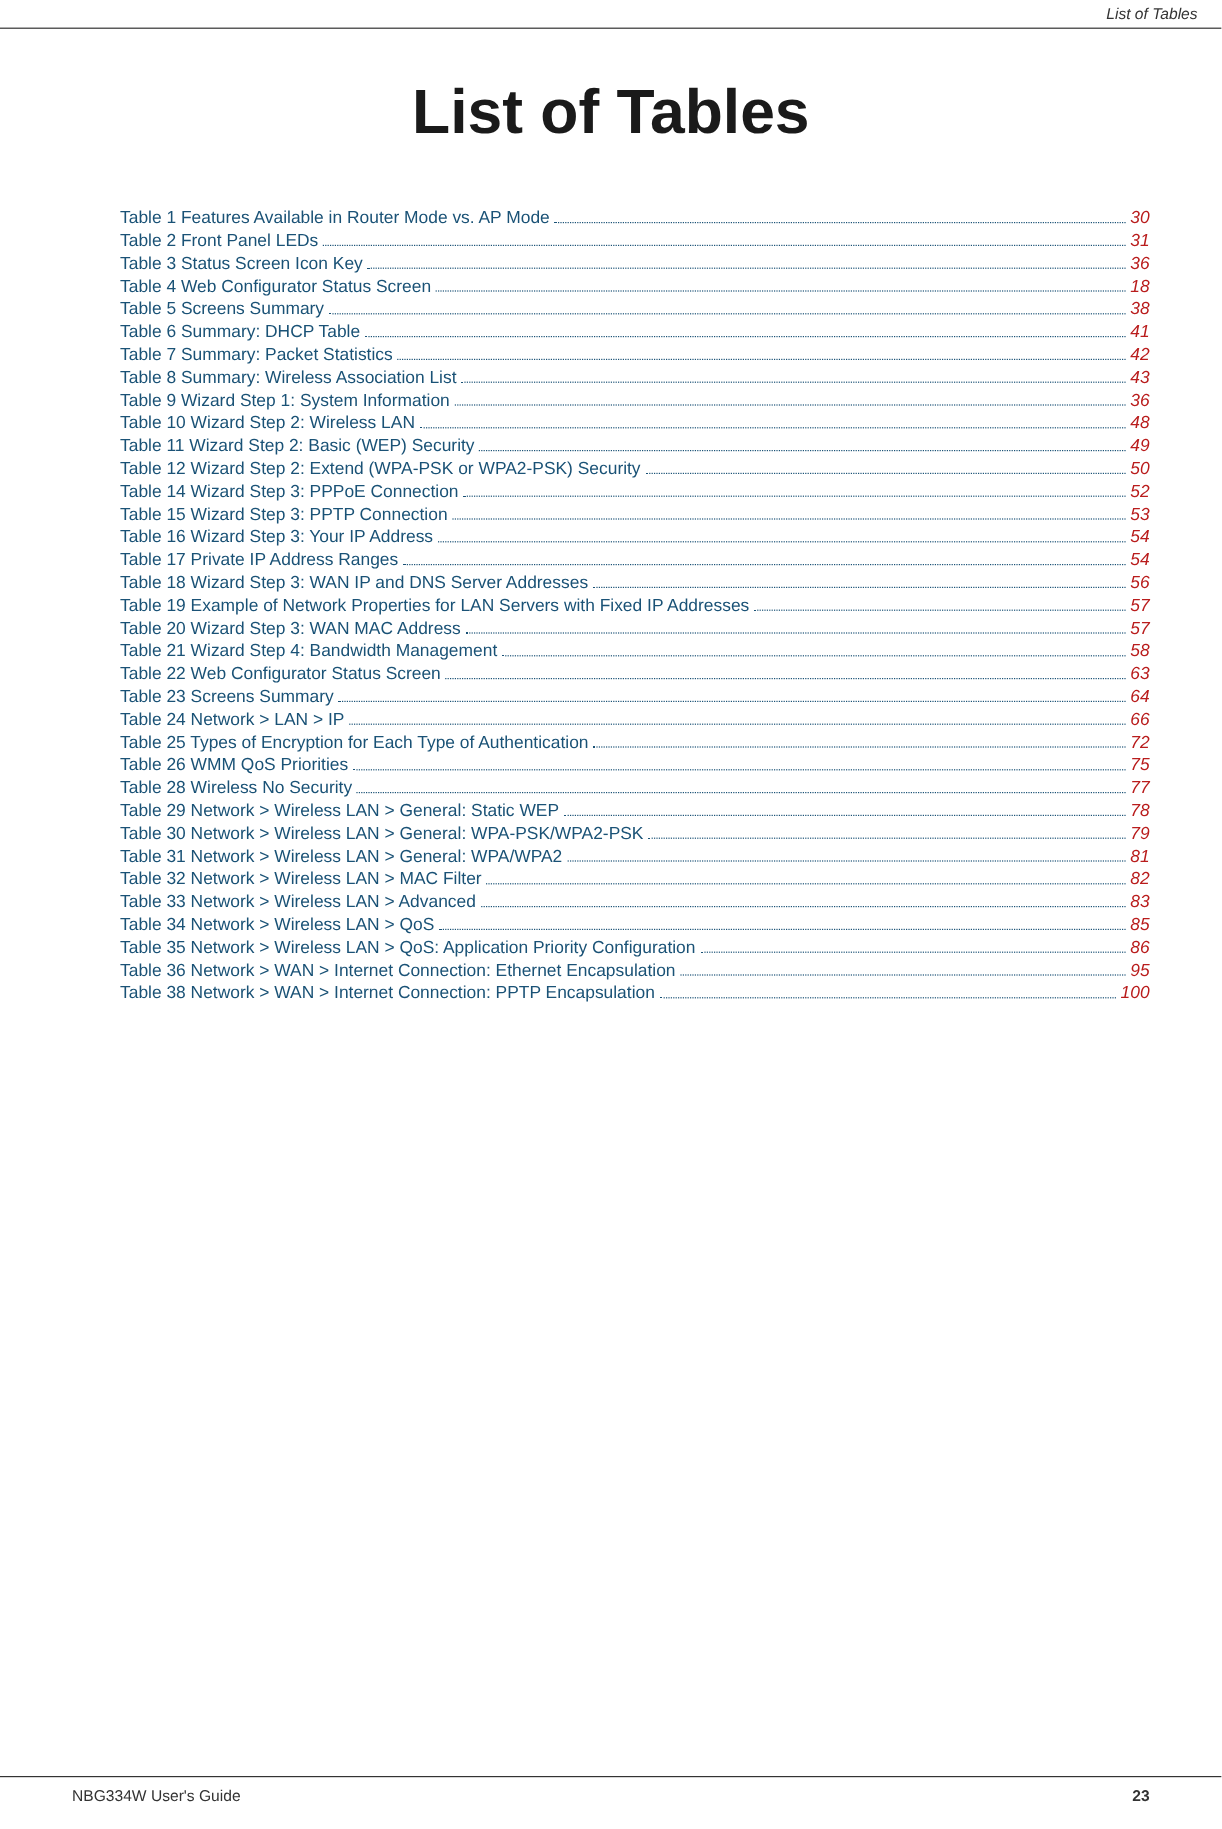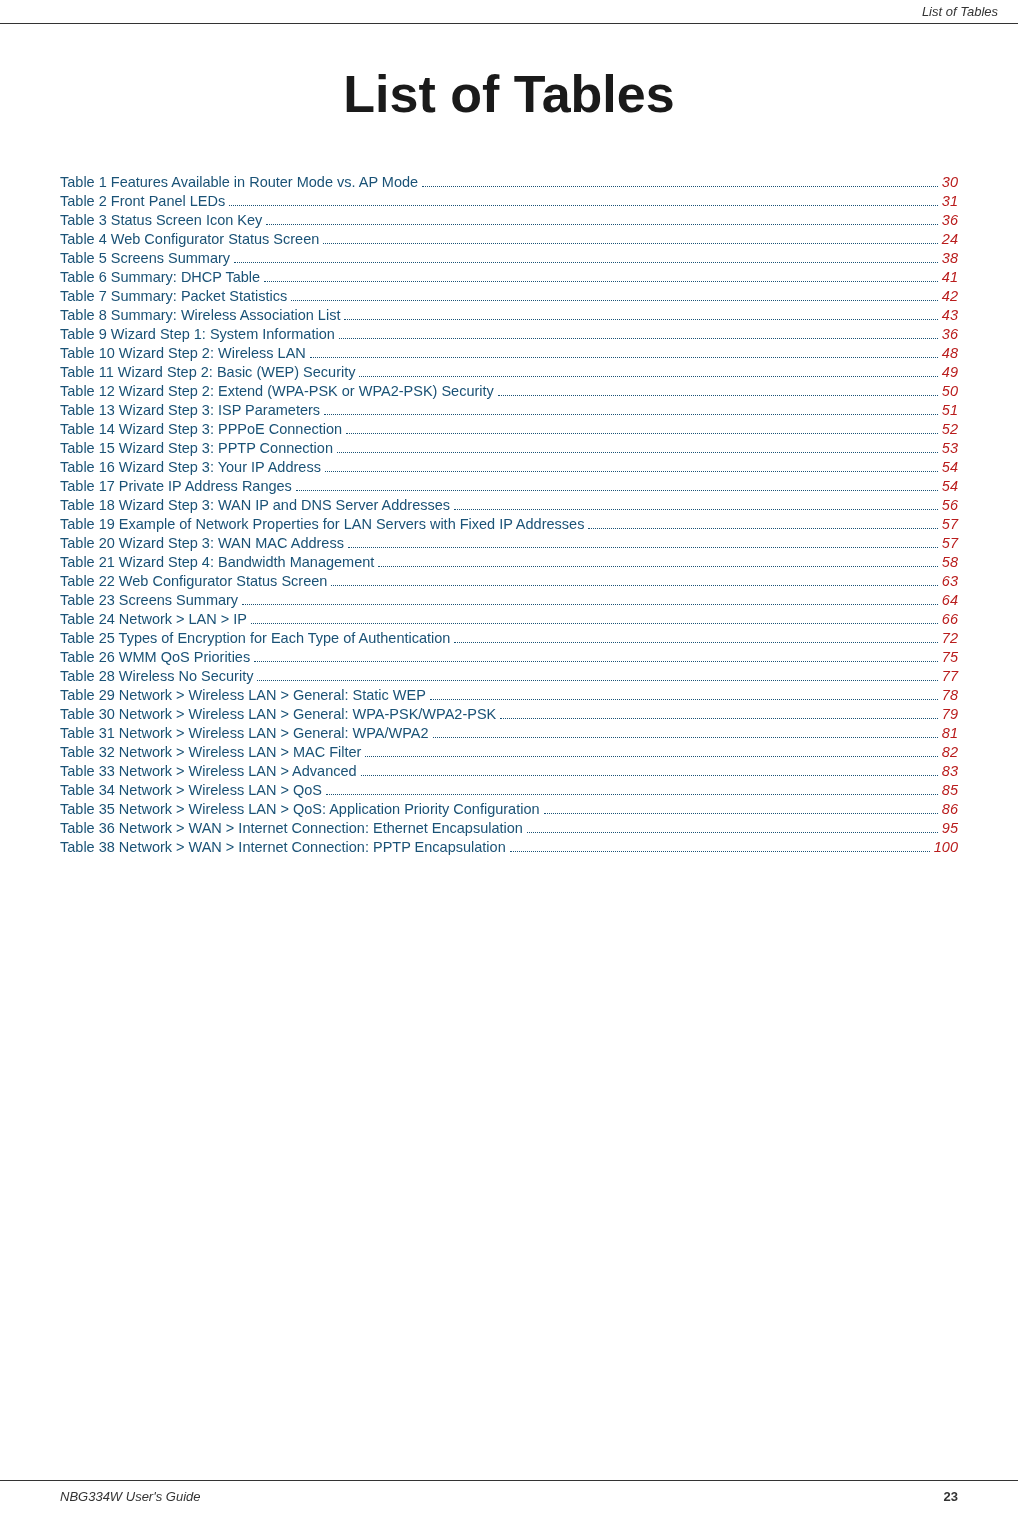--- a/index.html
+++ b/index.html
@@ -49,20 +49,21 @@
       align-items: baseline;
       margin-bottom: 3px;
       font-size: 14.5px;
       color: #1a5276;
     }
 
     .toc-label {
       white-space: nowrap;
       color: #1a5276;
       flex-shrink: 0;
+      margin-left: 40px;
     }
 
     .toc-dots {
       flex: 1;
       border-bottom: 1px dotted #1a5276;
       margin: 0 4px;
       margin-bottom: 3px;
     }
 
     .toc-page {
@@ -81,21 +82,20 @@
       justify-content: space-between;
       align-items: center;
       padding: 0 60px;
       border-top: 1px solid #333;
       padding-top: 8px;
       font-size: 13px;
       color: #333;
     }
 
     .footer-left {
-      font-style: italic;
     }
 
     .footer-right {
       font-size: 13px;
       font-weight: bold;
     }
   </style>
 </head>
 <body>
 
@@ -118,21 +118,21 @@
         <span class="toc-page">31</span>
       </li>
       <li class="toc-item">
         <span class="toc-label">Table 3 Status Screen Icon Key</span>
         <span class="toc-dots"></span>
         <span class="toc-page">36</span>
       </li>
       <li class="toc-item">
         <span class="toc-label">Table 4 Web Configurator Status Screen</span>
         <span class="toc-dots"></span>
-        <span class="toc-page">24</span>
+        <span class="toc-page">18</span>
       </li>
       <li class="toc-item">
         <span class="toc-label">Table 5 Screens Summary</span>
         <span class="toc-dots"></span>
         <span class="toc-page">38</span>
       </li>
       <li class="toc-item">
         <span class="toc-label">Table 6 Summary: DHCP Table</span>
         <span class="toc-dots"></span>
         <span class="toc-page">41</span>
@@ -159,25 +159,20 @@
       </li>
       <li class="toc-item">
         <span class="toc-label">Table 11 Wizard Step 2: Basic (WEP) Security</span>
         <span class="toc-dots"></span>
         <span class="toc-page">49</span>
       </li>
       <li class="toc-item">
         <span class="toc-label">Table 12 Wizard Step 2: Extend (WPA-PSK or WPA2-PSK) Security</span>
         <span class="toc-dots"></span>
         <span class="toc-page">50</span>
-      </li>
-      <li class="toc-item">
-        <span class="toc-label">Table 13 Wizard Step 3: ISP Parameters</span>
-        <span class="toc-dots"></span>
-        <span class="toc-page">51</span>
       </li>
       <li class="toc-item">
         <span class="toc-label">Table 14 Wizard Step 3: PPPoE Connection</span>
         <span class="toc-dots"></span>
         <span class="toc-page">52</span>
       </li>
       <li class="toc-item">
         <span class="toc-label">Table 15 Wizard Step 3: PPTP Connection</span>
         <span class="toc-dots"></span>
         <span class="toc-page">53</span>

